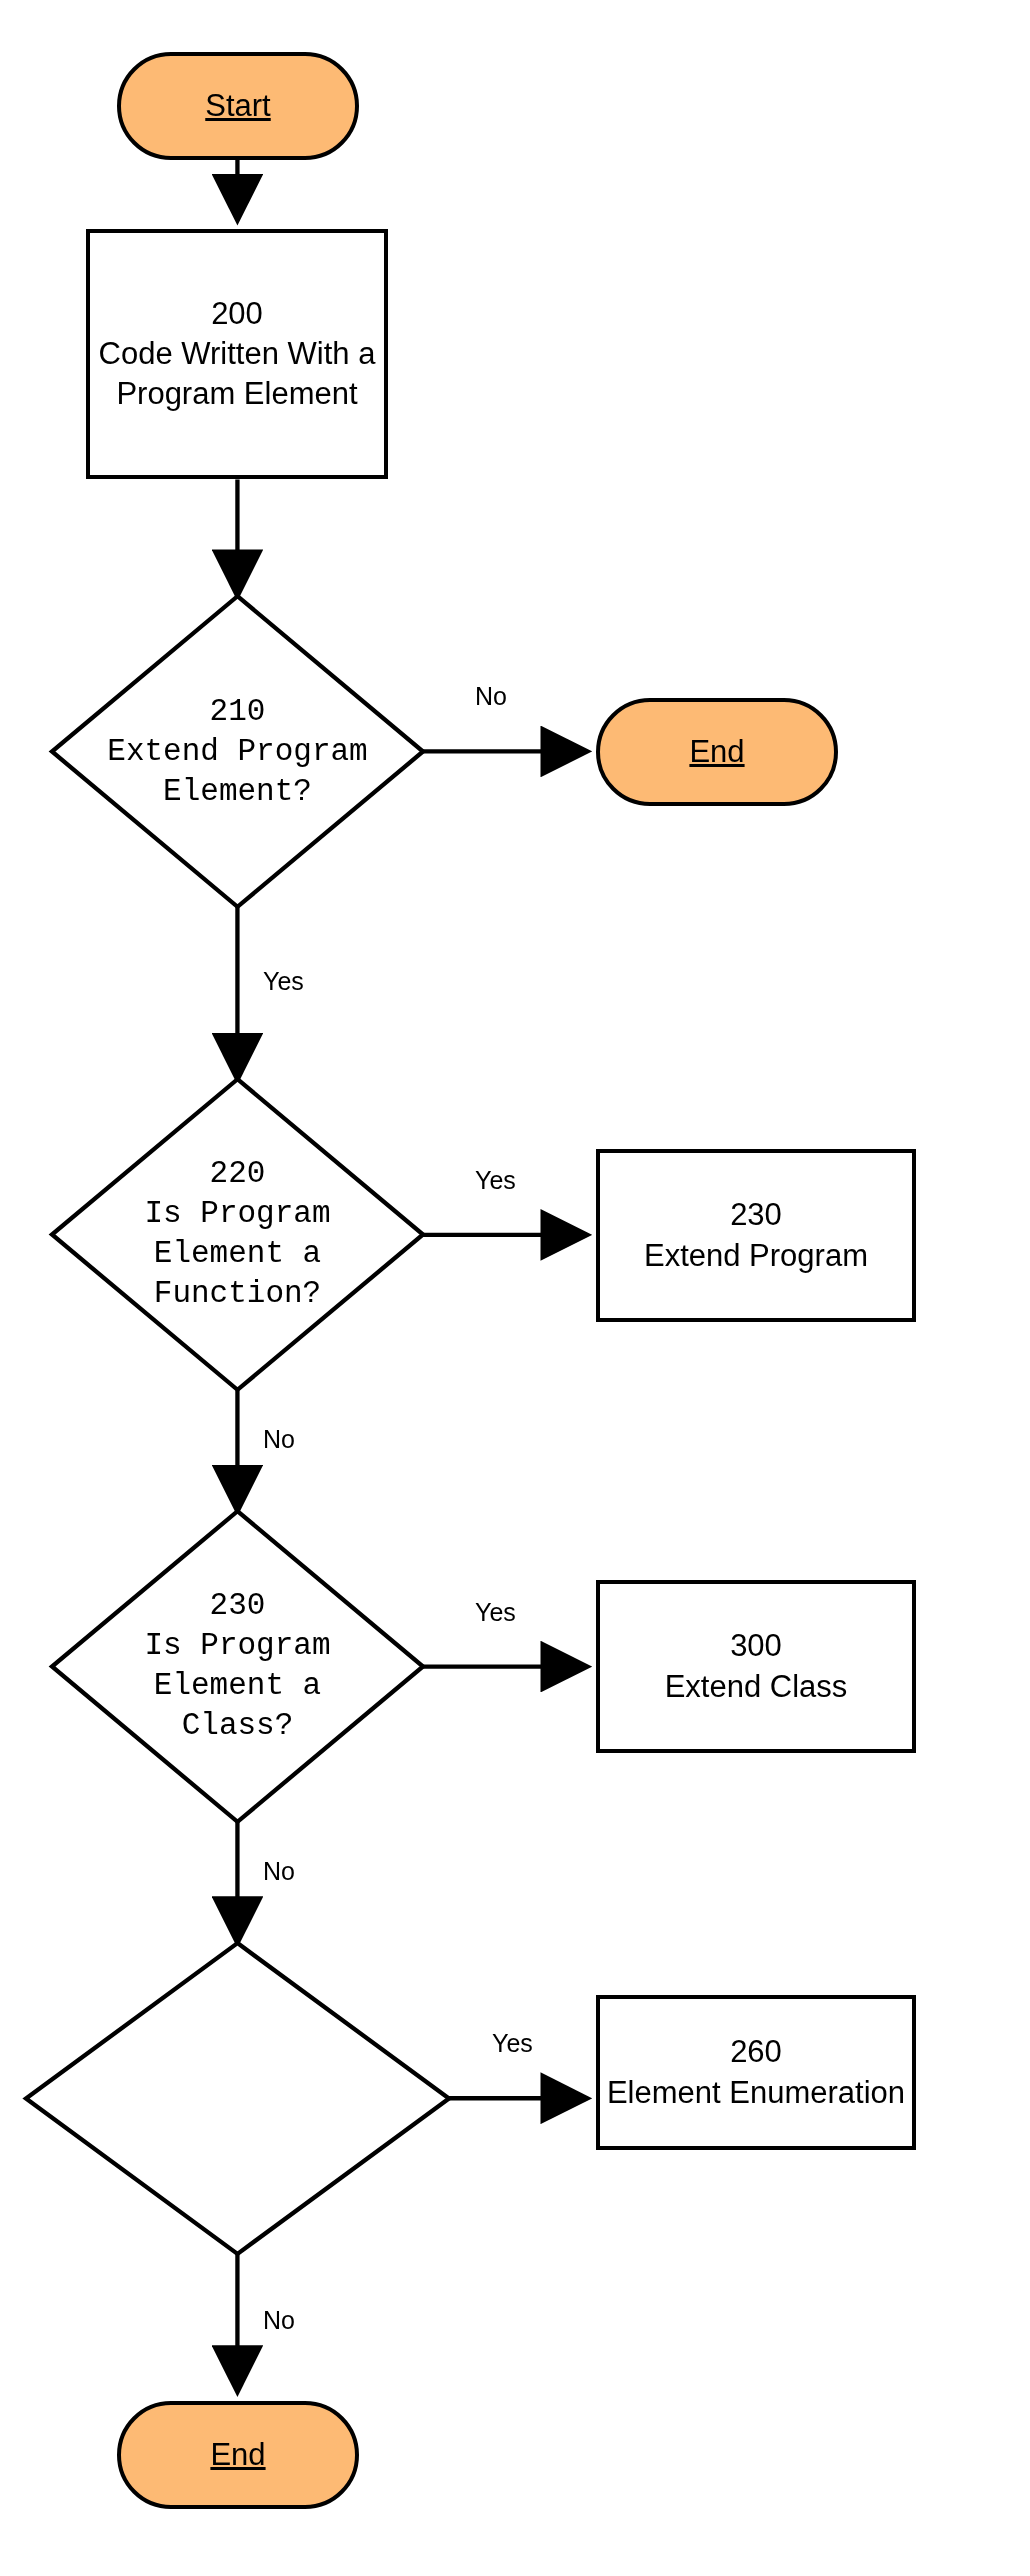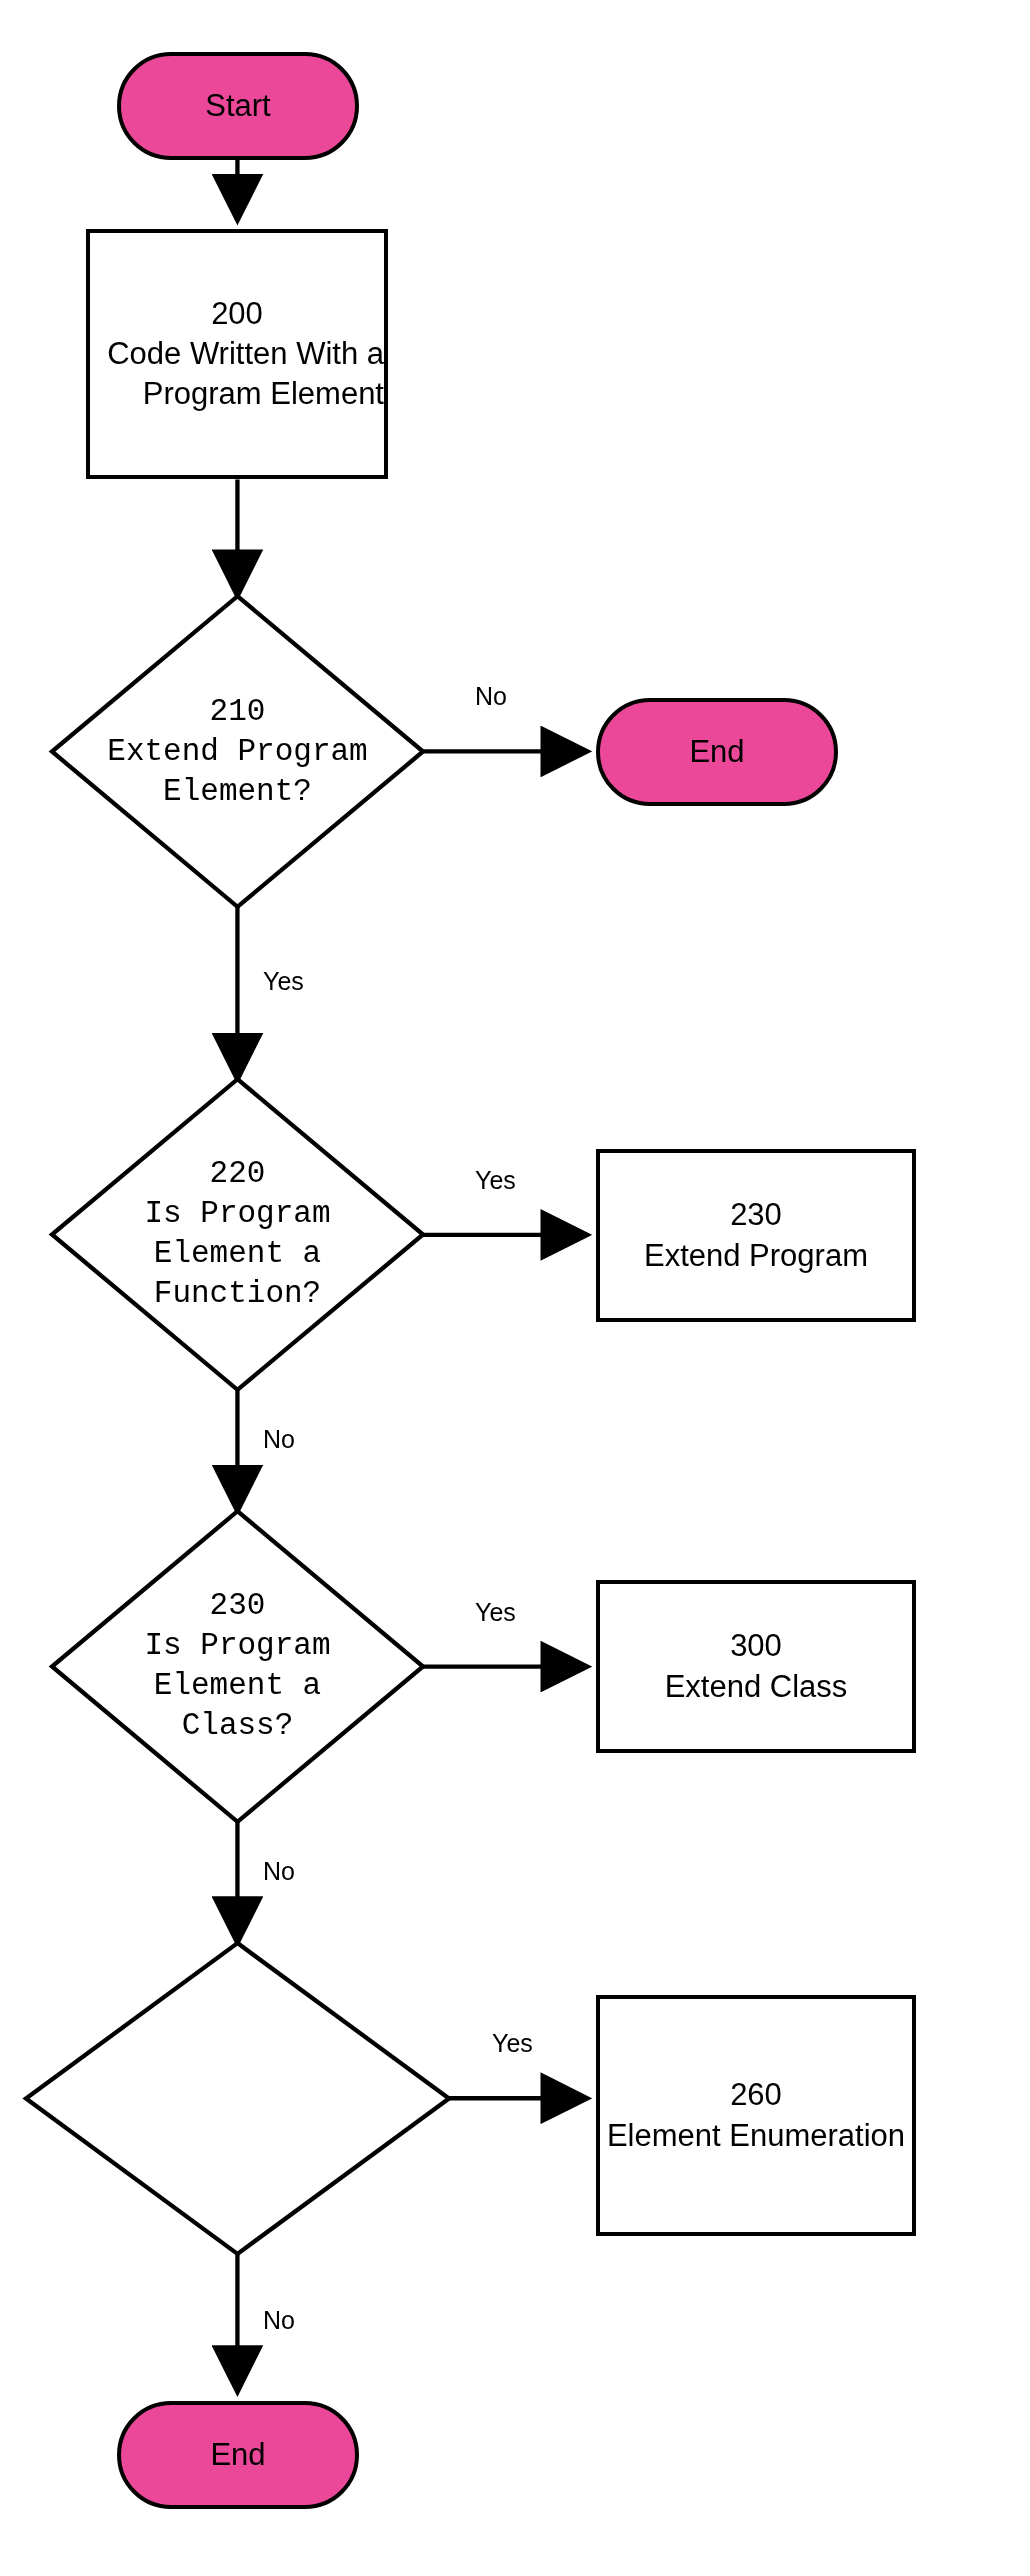--- a/index.html
+++ b/index.html
@@ -18,21 +18,22 @@
     align-items: center;
     justify-content: center;
     text-align: center;
     font-size: 31px;
     line-height: 1.3;
     box-sizing: border-box;
   }
   .terminator {
     border: 4.3px solid #000;
     border-radius: 863px;
-    background: #ec4899;
+    background: #fdba74;
+    text-decoration: underline;
   }
   .process {
     border: 4.3px solid #000;
     background: #fff;
   }
   .diamond {
     position: absolute;
   }
   .diamond svg {
     position: absolute;
@@ -89,21 +90,21 @@
 
   <line x1="520" y1="2430" x2="680" y2="2430" stroke="#000" stroke-width="5" marker-end="url(#arrow)"></line>
 
   <line x1="275" y1="2610" x2="275" y2="2770" stroke="#000" stroke-width="5" marker-end="url(#arrow)"></line>
 </svg>
 
 <div class="node terminator" style="left:117px; top:52px; width:242px; height:108px;">
   <span>Start</span>
 </div>
 
-<div class="node process" style="left:86px; top:229px; width:302px; height:250px;text-align:right;">
+<div class="node process" style="left:86px; top:229px; width:302px; height:250px;">
   <span>200</span>
   <span>Code Written With a Program Element</span>
 </div>
 
 <div class="diamond" style="left:52px; top:596px; width:371px; height:311px;">
   <svg width="371" height="311" viewBox="0 0 430 360">
     <polygon points="215,0 430,180 215,360 0,180" fill="#fff" stroke="#000" stroke-width="5"></polygon>
   </svg>
   <div class="dlabel">
     <span>210</span><br>
@@ -144,21 +145,21 @@
   <span>300</span>
   <span>Extend Class</span>
 </div>
 
 <div class="diamond" style="left:26px; top:1943px; width:423px; height:311px;">
   <svg width="423" height="311" viewBox="0 0 490 360">
     <polygon points="245,0 490,180 245,360 0,180" fill="#fff" stroke="#000" stroke-width="5"></polygon>
   </svg>
 </div>
 
-<div class="node process" style="left:596px; top:1995px; width:320px; height:241px;text-align:center;">
+<div class="node process" style="left:596px; top:1995px; width:320px; height:155px;text-align:center;">
   <span>260</span>
   <span>Element Enumeration</span>
 </div>
 
 <div class="node terminator" style="left:117px; top:2401px; width:242px; height:108px;">
   <span>End</span>
 </div>
 
 <div class="edge-label" style="left:475px; top:682px;">No</div>
 <div class="edge-label" style="left:263px; top:967px;">Yes</div>

